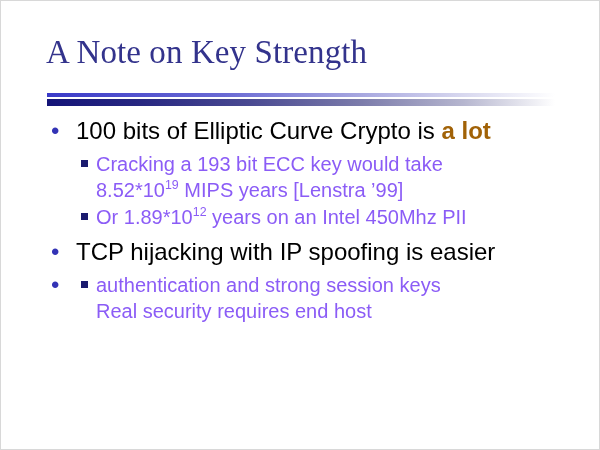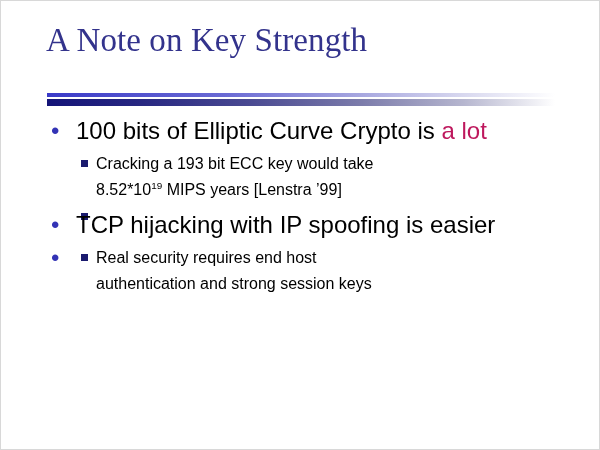--- a/index.html
+++ b/index.html
@@ -22,21 +22,21 @@
     box-sizing: border-box;
     background: #ffffff;
     border: 1px solid #d8d8d8;
     overflow: hidden;
   }
 
   
   .title {
     position: absolute;
     left: 45px;
-    top: 20px;
+    top: 32px;
     font-family: "Liberation Serif", "DejaVu Serif", serif;
     font-size: 33px;
     line-height: 38px;
     color: #33338c;
     letter-spacing: 0.1px;
     white-space: nowrap;
   }
 
   
   .rule-group {
@@ -79,29 +79,30 @@
     position: absolute;
     left: 50px;
     top: 0;
     width: 20px;
     font-size: 24px;
     line-height: 32px;
     color: #3333b5;
     text-align: left;
   }
   .lvl1 .accent {
-    color: #be185d;
+    color: #a16207;
+    font-weight: bold;
   }
 
   .lvl2 {
     position: relative;
     padding-left: 95px;
-    font-size: 16px;
+    font-size: 20px;
     line-height: 26px;
-    color: #000000;
+    color: #8b5cf6;
     margin-bottom: 1px;
   }
   .lvl2 .marker {
     position: absolute;
     left: 80px;
     top: 9px;
     width: 7px;
     height: 7px;
     background: #1a1a6e;
   }
@@ -139,31 +140,32 @@
     </div>
 
     <div class="lvl2 sp-small">
       <span class="marker"></span>
       <div class="line">Cracking a 193 bit ECC key would take</div>
       <div class="line"><span>8.52*10</span><sup>19</sup><span> MIPS years [Lenstra ’99]</span></div>
     </div>
 
     <div class="lvl2">
       <span class="marker"></span>
+      <div class="line"><span>Or 1.89*10</span><sup>12</sup><span> years on an Intel 450Mhz PII</span></div>
     </div>
 
     <div class="lvl1 sp-before">
       <span class="marker">•</span>
       <span>TCP hijacking with IP spoofing is easier</span>
     </div>
 
     <div class="lvl1">
       <span class="marker">•</span>
     </div>
 
     <div class="lvl2 sp-small">
       <span class="marker"></span>
+      <div class="line">authentication and strong session keys</div>
       <div class="line">Real security requires end host</div>
-      <div class="line">authentication and strong session keys</div>
     </div>
 
   </div>
 </div>
 
 </body></html>

